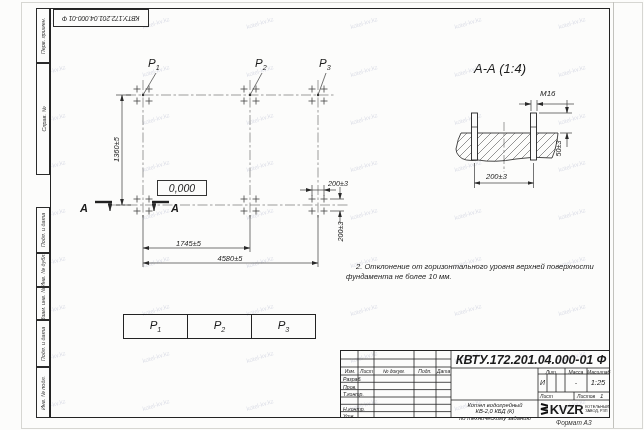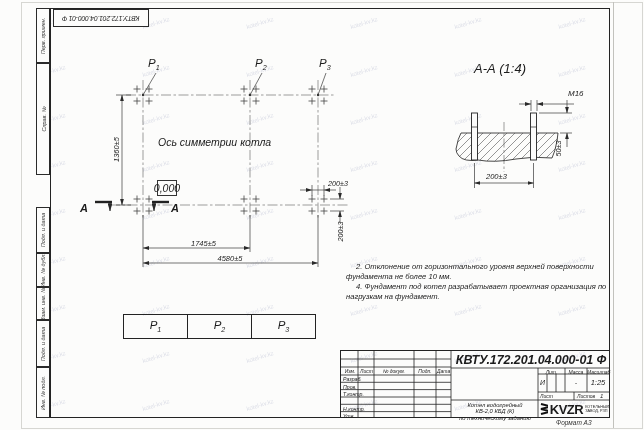--- a/index.html
+++ b/index.html
@@ -23,21 +23,21 @@
   .wm-layer i{width:104px;height:46px;display:flex;align-items:center;justify-content:center;
         transform:rotate(-17deg);font-style:normal;font-size:6px;color:rgba(110,120,165,0.22);}
   
   .ovl{left:0;top:0;z-index:3;}
   
   .lbl{position:absolute;z-index:4;font-style:italic;white-space:nowrap;}
   .rot{display:flex;align-items:center;justify-content:center;}
   .rot>b{transform:rotate(-90deg);font-weight:normal;white-space:nowrap;}
   sub{font-size:62%;}
   
-  .level{left:157px;top:180px;width:20px;height:16px;border:0.9px solid #333;box-sizing:border-box;
+  .level{left:157px;top:180px;width:50px;height:16px;border:0.9px solid #333;box-sizing:border-box;
          display:flex;align-items:center;justify-content:center;font-size:10.5px;font-style:italic;z-index:4;}
   
   .notes{left:346px;top:262px;width:264px;font-size:7.6px;font-style:italic;line-height:1.3;z-index:4;color:#222;}
   .notes p{margin:0;text-indent:10px;}
   
   .ptable{left:123px;top:314px;border-collapse:collapse;z-index:4;}
   .ptable td{border:1px solid #232323;width:61px;text-align:center;font-style:italic;}
   .ptable .hrow td{height:21px;font-size:11.5px;}
   .ptable .vrow td{height:22px;font-size:10.5px;}
   
@@ -249,46 +249,44 @@
         <line x1="474.5" y1="163" x2="474.5" y2="188"></line>
         <line x1="533.5" y1="163" x2="533.5" y2="188"></line>
         <line x1="474.5" y1="183" x2="533.5" y2="183" marker-start="url(#arr)" marker-end="url(#arr)"></line>
       </g>
     </g>
   </svg>
 
   <div class="lbl" style="left:148px;top:57px;font-size:11.5px;"><span>Р</span><sub>1</sub></div>
   <div class="lbl" style="left:255px;top:57px;font-size:11.5px;"><span>Р</span><sub>2</sub></div>
   <div class="lbl" style="left:319px;top:57px;font-size:11.5px;"><span>Р</span><sub>3</sub></div>
-  <div class="lbl" style="left:158px;top:136px;font-size:10.5px;">Ось симметрии котла</div>
   <div class="abs level">
       <span>0,000</span>
     </div>
   <div class="lbl rot" style="left:98px;top:144px;width:36px;height:11px;font-size:7.5px;">
       <b>1360±5</b>
     </div>
-  <div class="lbl" style="left:176px;top:239px;width:40px;text-align:right;font-size:7.5px;">1745±5</div>
+  <div class="lbl" style="left:176px;top:239px;width:40px;text-align:left;font-size:7.5px;">1745±5</div>
   <div class="lbl" style="left:208px;top:254px;width:44px;text-align:center;font-size:7.5px;">4580±5</div>
   <div class="lbl" style="left:328px;top:179px;font-size:7.2px;">200±3</div>
   <div class="lbl rot" style="left:326px;top:226px;width:30px;height:10px;font-size:7.2px;">
       <b>200±3</b>
     </div>
   <div class="lbl" style="left:80px;top:202px;font-size:11px;font-weight:600;">А</div>
   <div class="lbl" style="left:171px;top:202px;font-size:11px;font-weight:600;">А</div>
 
   <div class="lbl" style="left:474px;top:61px;font-size:13px;font-weight:500;">А-А (1:4)</div>
-  <div class="lbl" style="left:568px;top:89px;font-size:8px;text-align:center;">М16</div>
+  <div class="lbl" style="left:540px;top:89px;font-size:8px;text-align:center;">М16</div>
   <div class="lbl rot" style="left:544px;top:143px;width:30px;height:10px;font-size:7.2px;">
       <b>50±3</b>
     </div>
   <div class="lbl" style="left:486px;top:172px;font-size:7.5px;">200±3</div>
 
   <div class="abs notes">
     <p>2. Отклонение от горизонтального уровня верхней поверхности фундамента не более 10 мм.</p>
-    <p>4. Фундамент под котел разрабатывает проектная организация по нагрузкам на фундамент.</p>
   </div>
 
   <table class="abs ptable">
     <tbody>
     <tr class="hrow">
       <td><span>Р</span><sub>1</sub></td>
       <td><span>Р</span><sub>2</sub></td>
       <td><span>Р</span><sub>3</sub></td>
     </tr>
     </tbody>

